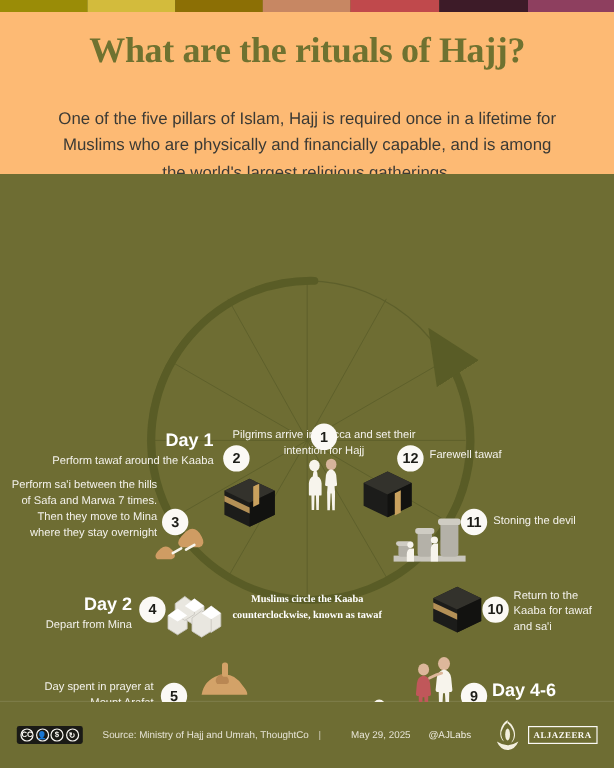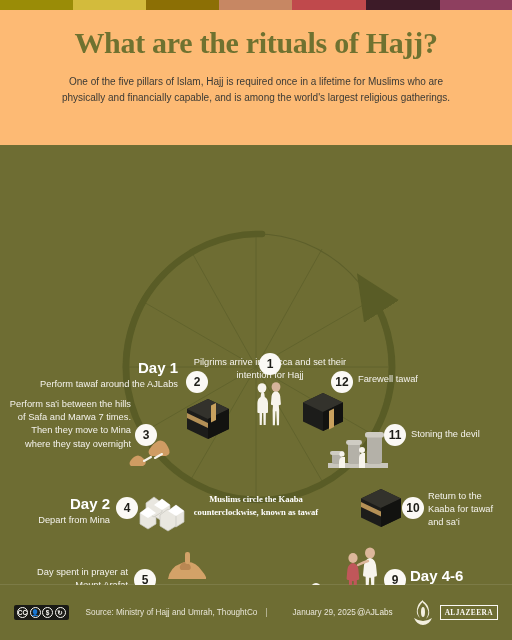--- a/index.html
+++ b/index.html
@@ -25,22 +25,22 @@
   }
   .title {
     font-family:"Liberation Serif", serif;
     font-weight:bold;
     font-size:30px;
     color:#6f7230;
     letter-spacing:-0.3px;
     line-height:1.15;
   }
   .subtitle {
-    margin-top:13px;
-    font-size:10px;
+    margin-top:26px;
+    font-size:14px;
     line-height:1.62;
     color:#3b3a35;
     padding:0 12px;
   }
 
   
   .diagram {
     position:relative;
     width:512px;
     height:440px;
@@ -295,21 +295,21 @@
   <div class="nodenum" style="left:402px; top:352px;">10</div>
   <div class="nodenum" style="left:384px; top:279px;">11</div>
   <div class="nodenum" style="left:331px; top:226px;">12</div>
 
   <div class="lbl c" style="left:186px; top:175px; width:168px;">
     <span>Pilgrims arrive in Mecca and set their intention for Hajj</span>
   </div>
 
   <div class="lbl r" style="left:26px; top:212px; width:152px;">
     <b>Day 1</b>
-    <span>Perform tawaf around the AJLabs</span>
+    <span>Perform tawaf around the Kaaba</span>
   </div>
 
   <div class="lbl r" style="left:4px; top:253px; width:127px;">
     <span>Perform sa'i between the hills of Safa and Marwa 7 times. Then they move to Mina where they stay overnight</span>
   </div>
 
   <div class="lbl r" style="left:18px; top:348px; width:92px;">
     <b>Day 2</b>
     <span>Depart from Mina</span>
   </div>
@@ -342,21 +342,21 @@
 
   <div class="cc-badge">
     <span class="cc-circ">CC</span>
     <span class="cc-circ">👤</span>
     <span class="cc-circ">$</span>
     <span class="cc-circ">↻</span>
   </div>
 
   <span class="ftxt">Source: Ministry of Hajj and Umrah, ThoughtCo</span>
   <span class="ftxt sep">|</span>
-  <span class="ftxt">January 29, 2025</span>
+  <span class="ftxt">May 29, 2025</span>
 
   <span class="spacer"></span>
 
   <span class="aj-handle">@AJLabs</span>
 
   <svg width="26" height="30" style="margin-right:4px;">
     <path d="M13 2 q-5 3 -6 9 q-1 6 3 9 q-4 -6 -1 -11 q2 -4 4 -5 z" fill="#f3efdf"></path>
     <path d="M13 3 q5 3 6 9 q1 6 -3 9 q4 -6 1 -11 q-2 -4 -4 -5 z" fill="#f3efdf"></path>
     <path d="M4 20 q9 6 18 0 q-3 7 -9 7 q-6 0 -9 -7 z" fill="#f3efdf"></path>
     <ellipse cx="13" cy="14" rx="2" ry="5" fill="#f3efdf"></ellipse>

